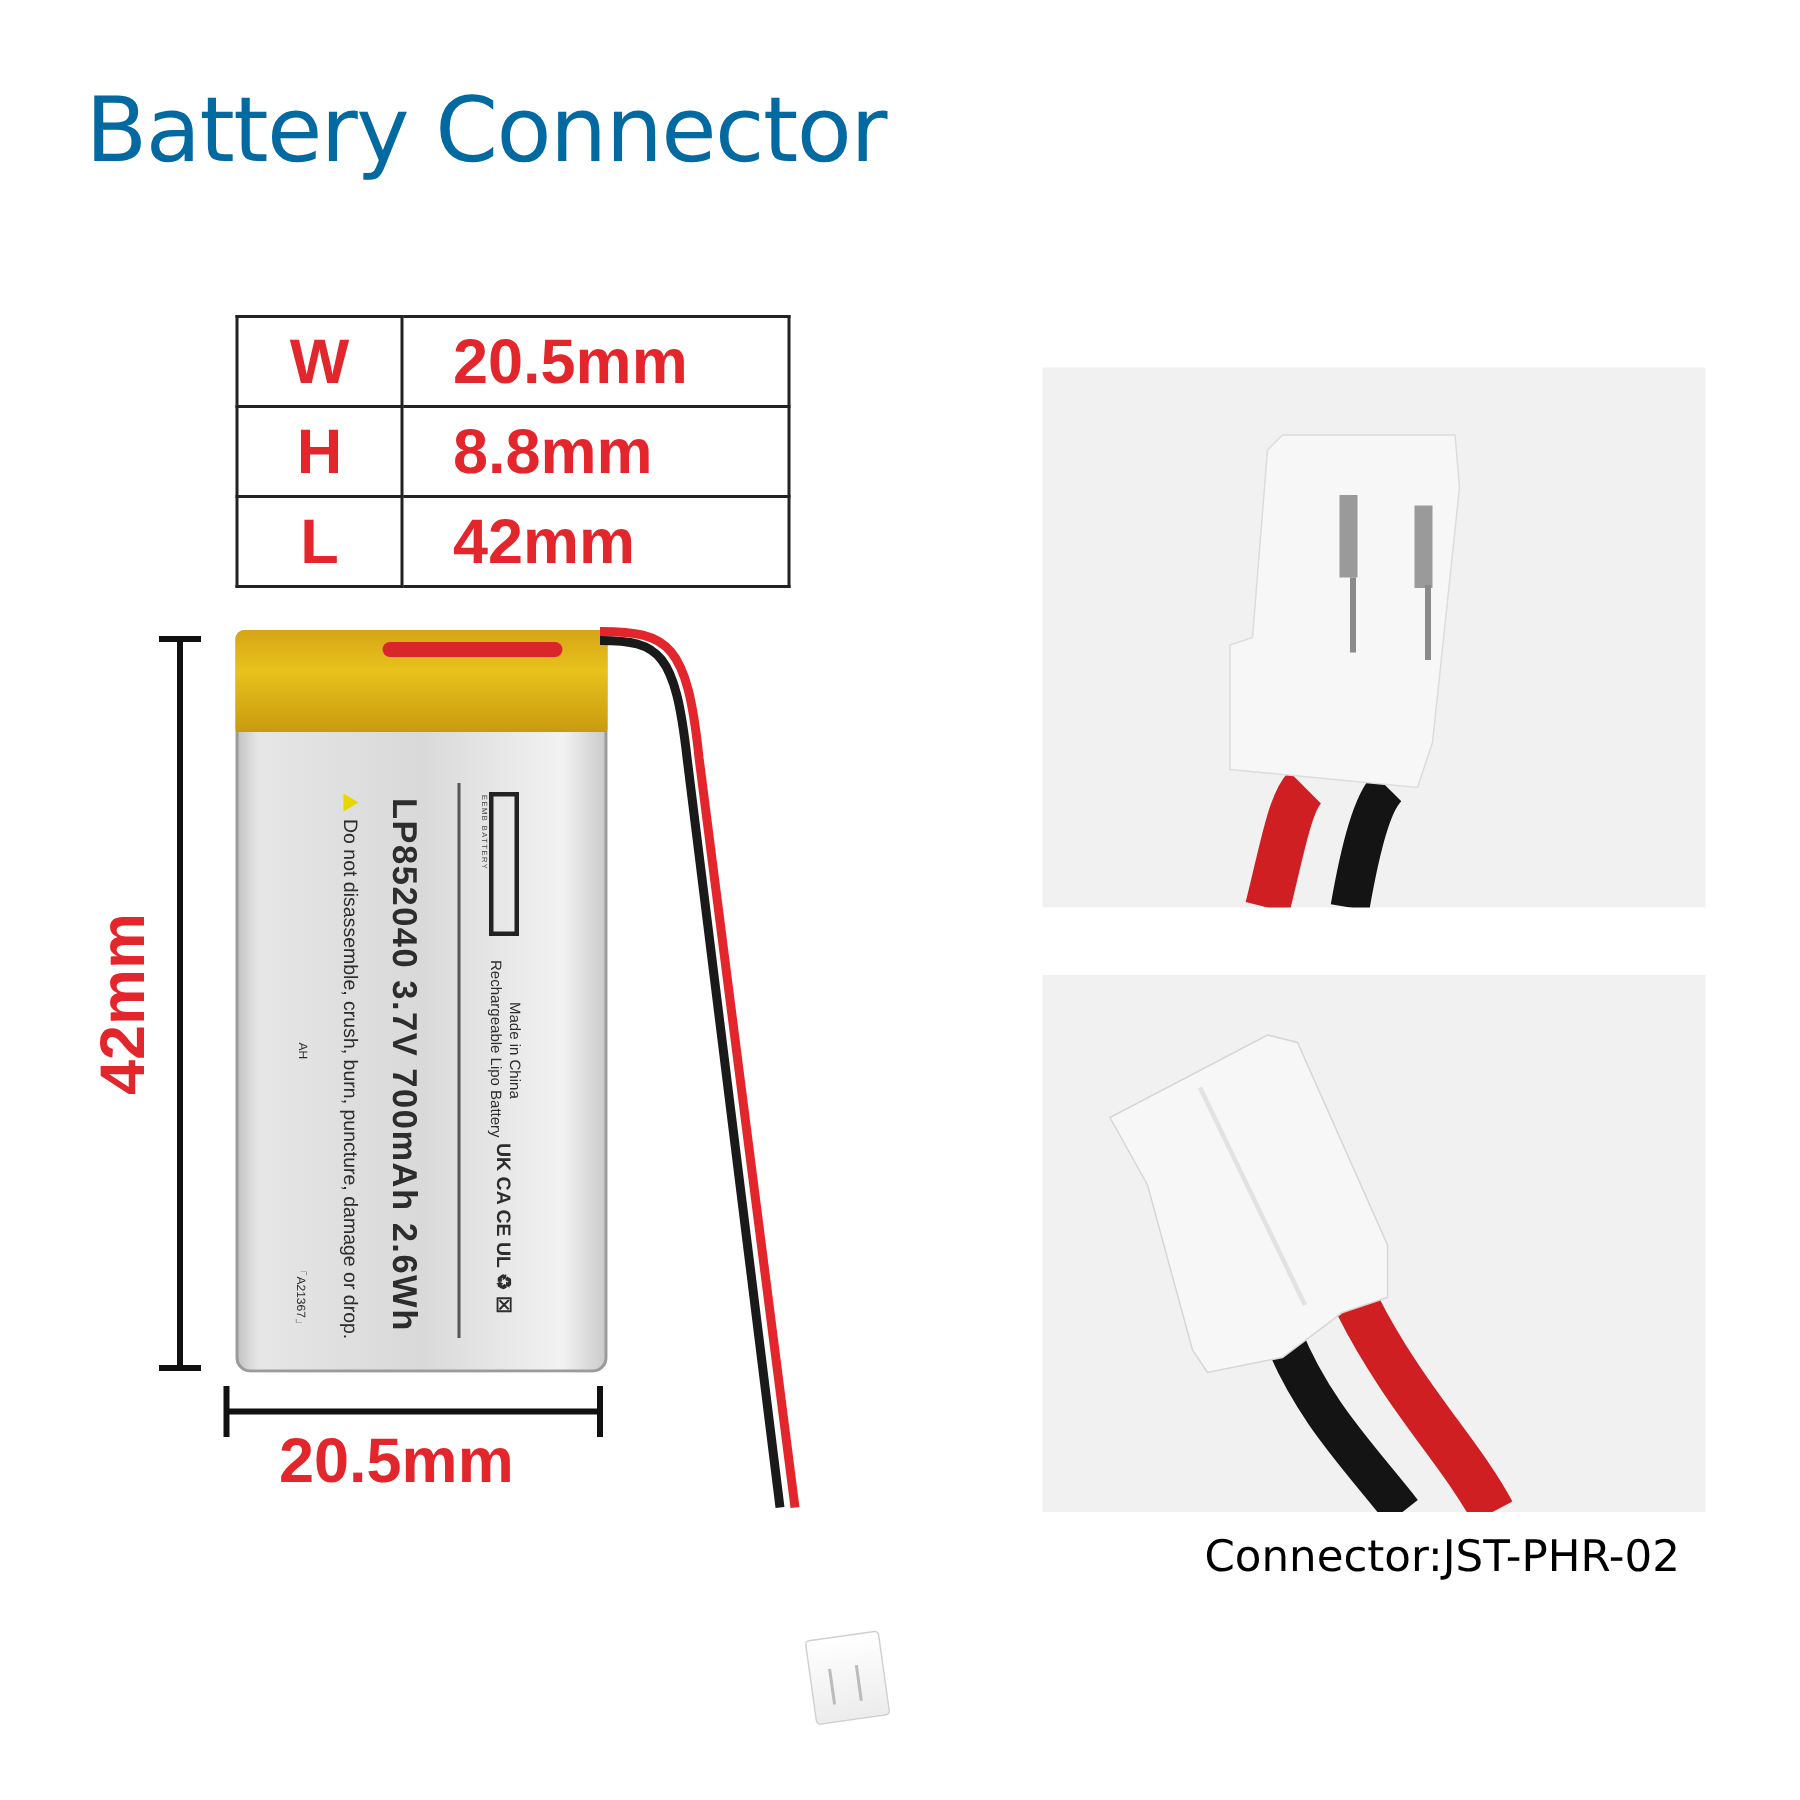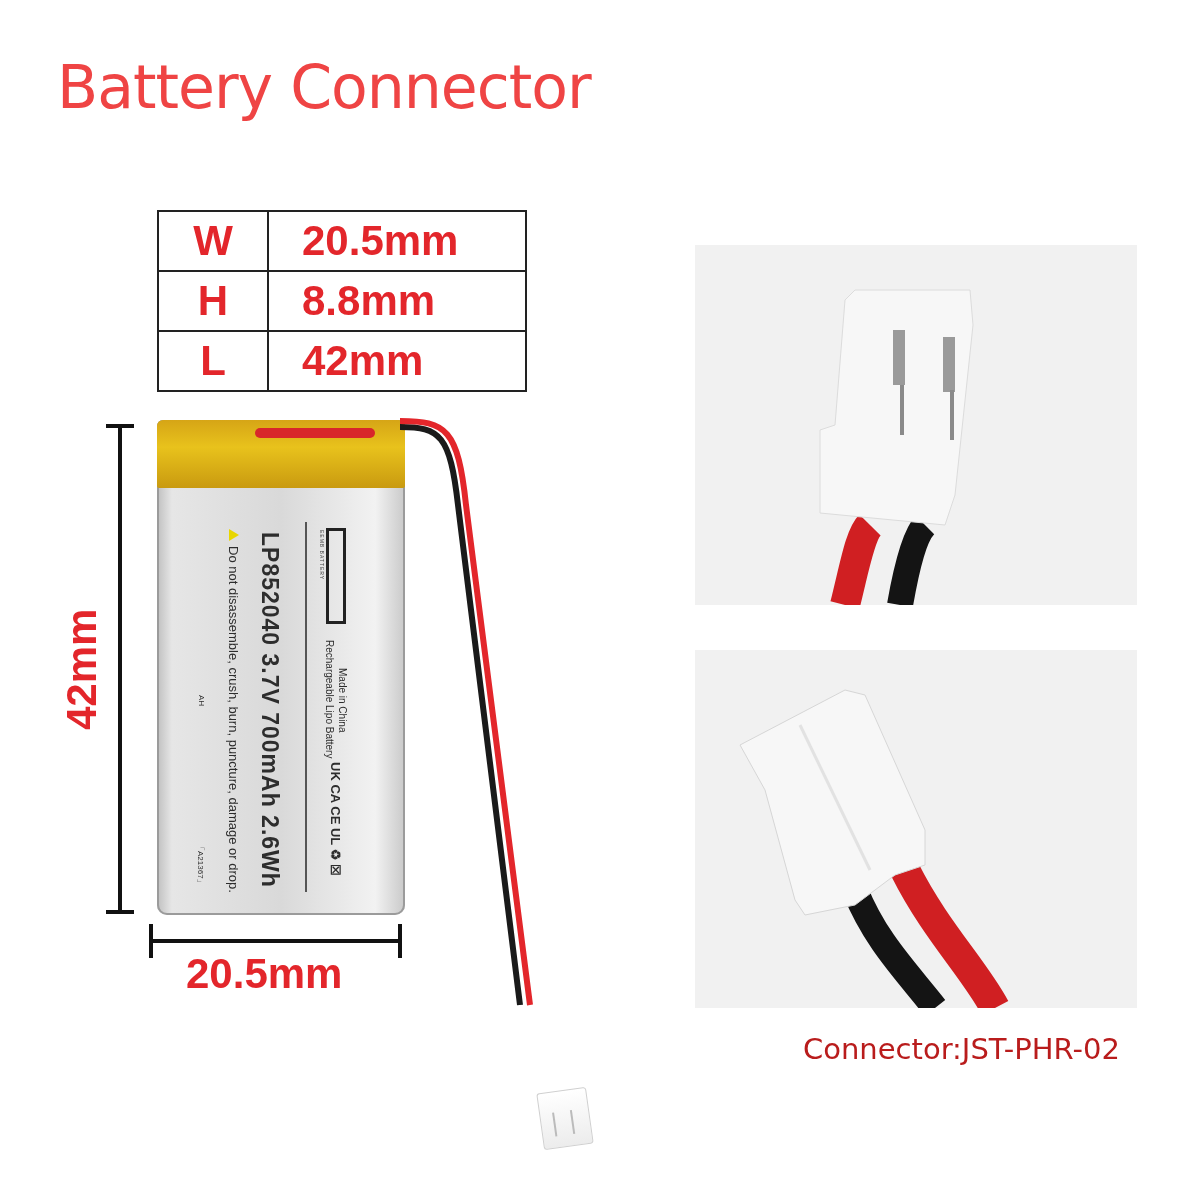--- a/index.html
+++ b/index.html
@@ -1,33 +1,33 @@
 <!DOCTYPE html>
 <html><head>
 <meta charset="utf-8">
 <style>
   html, body { margin:0; padding:0; }
   body { width:1200px; height:1200px; background:#ffffff; position:relative; overflow:hidden; font-family:"DejaVu Sans", sans-serif; }
   .abs { position:absolute; }
-  .title { left:57px; top:52px; font-size:60px; color:#ef4444; font-family:"DejaVu Sans", sans-serif; letter-spacing:-1px; white-space:nowrap; }
+  .title { left:57px; top:52px; font-size:60px; color:#0369a1; font-family:"DejaVu Sans", sans-serif; letter-spacing:-1px; white-space:nowrap; }
   .spec-table { left:157px; top:210px; width:370px; height:180px; border:2px solid #222; box-sizing:border-box; border-collapse:collapse; }
   .spec-table td { border:2px solid #222; color:#e3262b; font-weight:bold; font-family:"Liberation Sans", sans-serif; padding:0; height:58px; }
   .spec-table td.k { width:108px; text-align:center; font-size:42px; }
   .spec-table td.v { text-align:left; padding-left:33px; font-size:42px; }
   .dim-red { color:#e3262b; font-weight:bold; font-family:"Liberation Sans", sans-serif; }
   .vline { left:118px; top:425px; width:4px; height:488px; background:#111; }
   .vcap { left:106px; width:28px; height:4px; background:#111; }
   .hline { left:150px; top:939px; width:250px; height:4px; background:#111; }
   .hcap { top:924px; width:4px; height:34px; background:#111; }
   .battery { left:157px; top:420px; width:248px; height:495px; border-radius:6px 6px 10px 10px; background:linear-gradient(90deg,#bfbfbf 0%,#e6e6e6 6%,#d9d9d9 50%,#f2f2f2 88%,#c9c9c9 100%); box-shadow: inset 0 0 0 2px #9b9b9b; }
   .tape { left:157px; top:420px; width:248px; height:68px; background:linear-gradient(180deg,#d6a516 0%,#e8c21c 40%,#c99a10 100%); border-radius:6px 6px 2px 2px; }
   .label-text { color:#2d2d2d; white-space:nowrap; transform-origin:left top; transform:rotate(90deg); font-family:"Liberation Sans", sans-serif; }
   .photo { background:#f1f1f1; }
   .conn-body { background:linear-gradient(180deg,#ffffff,#ececec); border:1px solid #d0d0d0; border-radius:3px; }
-  .caption { left:803px; top:1020px; font-size:29px; color:#b91c1c; font-family:"DejaVu Sans", sans-serif; white-space:nowrap;margin-top:12px; }
+  .caption { left:803px; top:1020px; font-size:29px; color:#000000; font-family:"DejaVu Sans", sans-serif; white-space:nowrap; }
 </style>
 </head>
 <body>
 
 <div class="abs title">Battery Connector</div>
 
 <table class="abs spec-table">
   <tbody>
       <tr>
     <td class="k">W</td>

